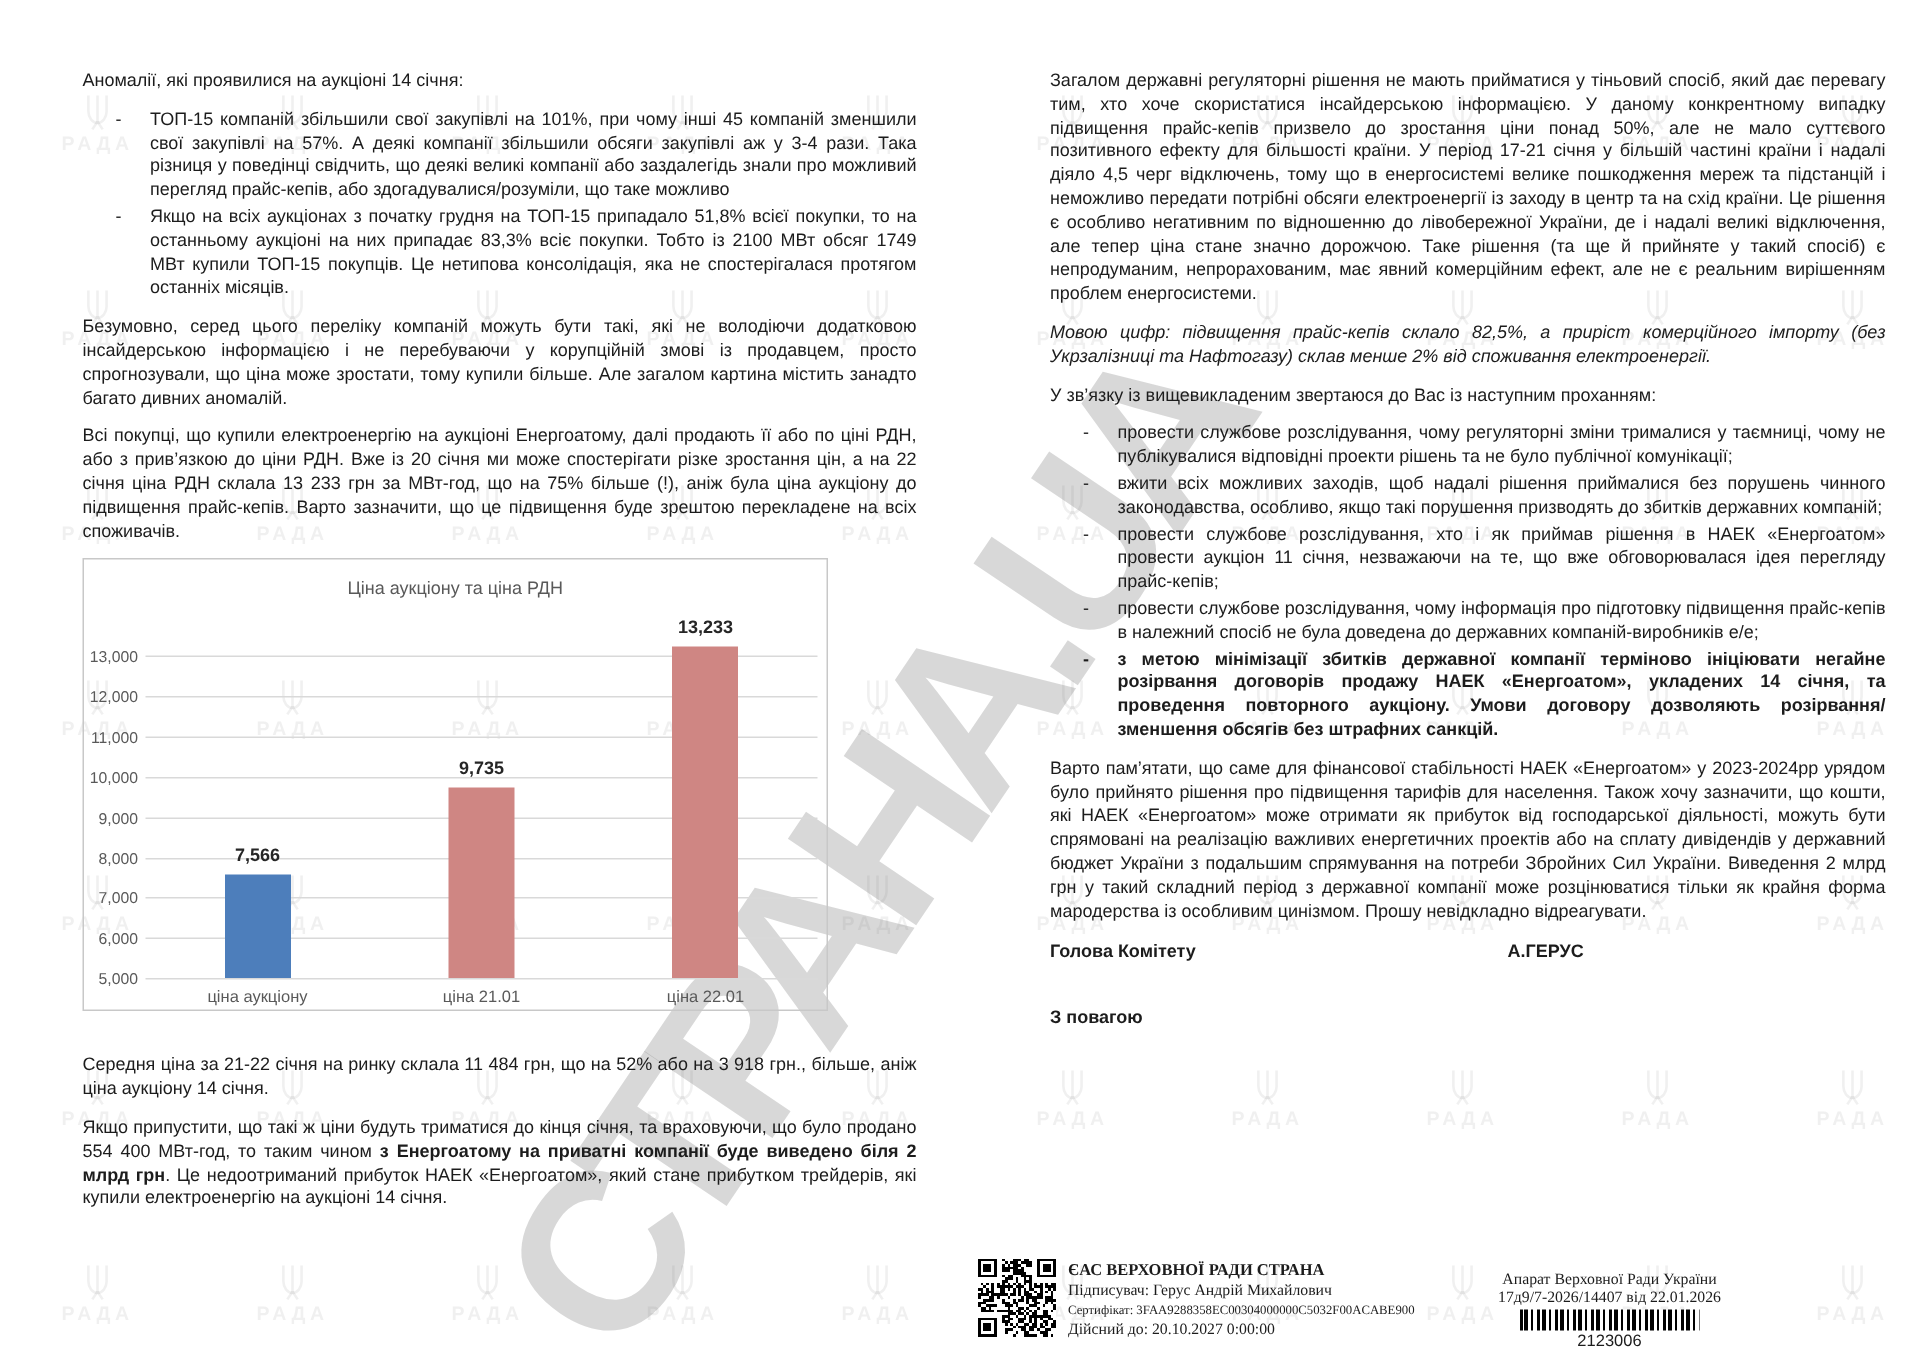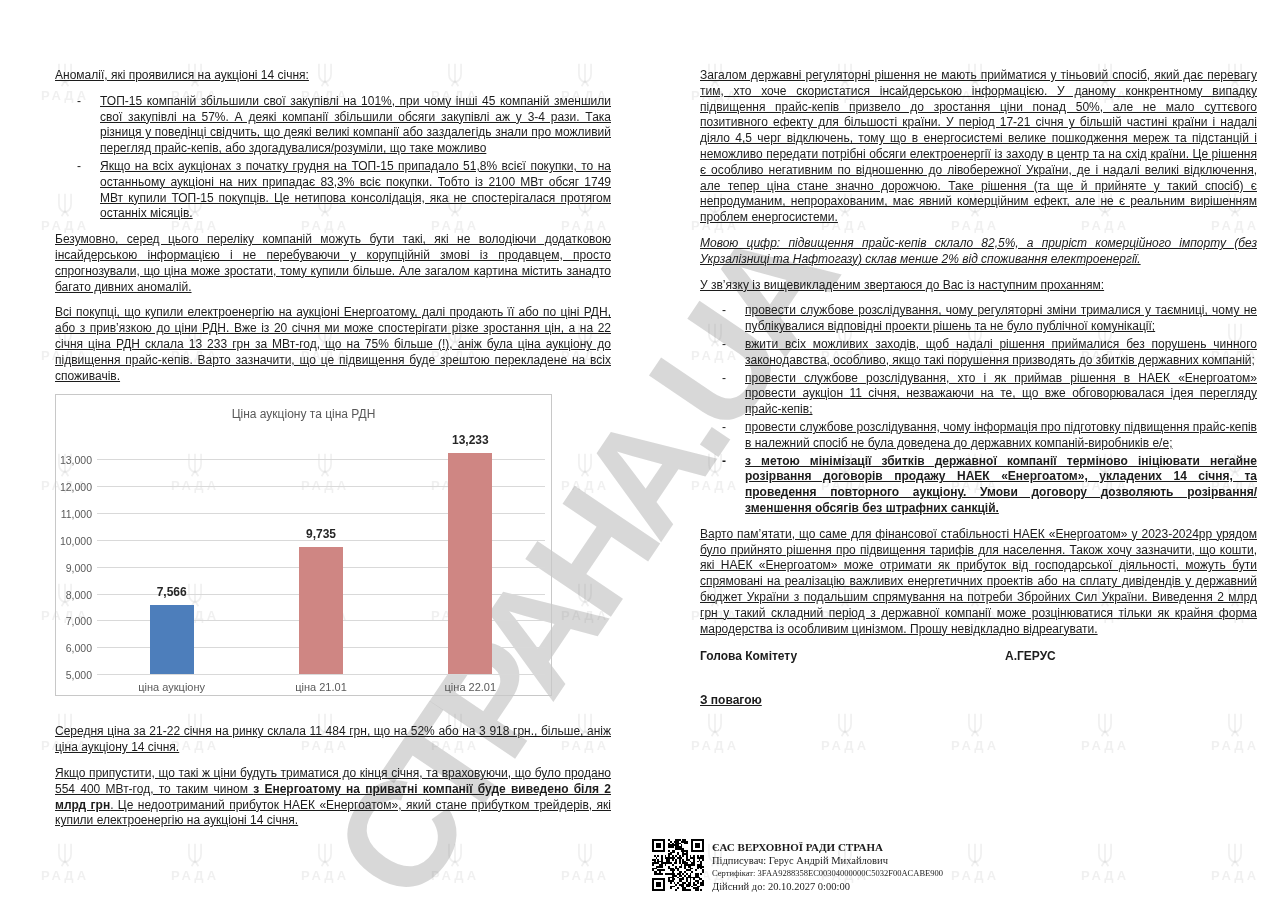--- a/index.html
+++ b/index.html
@@ -10,22 +10,22 @@
   
   #rada-layer { position:absolute; inset:0; z-index:1; pointer-events:none; }
   .rada-tile { position:absolute; width:90px; text-align:center; color:rgba(60,60,60,0.08); }
   .rada-tile svg { display:block; margin:0 auto; }
   .rada-tile .rada-word { font-size:13px; letter-spacing:3px; font-weight:bold; }
   #strana-watermark { position:absolute; left:150px; top:380px; width:1000px; z-index:2;
     font-size:150px; font-weight:bold; letter-spacing:-0.08em; color:rgba(125,125,125,0.30);
     transform:rotate(-56deg); transform-origin:50% 50%; white-space:nowrap; pointer-events:none; }
 
   
-  .page-col { position:absolute; top:68px; z-index:3; font-size:12px; line-height:15.8px;
-    text-align:justify;text-decoration:underline; }
+  .page-col { position:absolute; top:46px; z-index:3; font-size:12px; line-height:15.8px;
+    text-align:justify; }
   #left-page  { left:55px;  width:556px; }
   #right-page { left:700px; width:557px; }
   .para { margin-bottom:10px; }
   .bold { font-weight:bold; }
   .italic-para { font-style:italic; }
   ul.dash-list { list-style:none; margin:0 0 10px 0; }
   ul.dash-list li { position:relative; padding-left:45px; margin-bottom:2px; }
   ul.dash-list li::before { content:"-"; position:absolute; left:22px; top:0; }
   .heading-bold { font-weight:bold; margin-bottom:10px; }
 
@@ -1175,15 +1175,21 @@
           <rect x="25" y="28" width="1" height="1" fill="#000"></rect>
           <rect x="27" y="28" width="1" height="1" fill="#000"></rect>
         </svg>
     </div>
     <div id="cert-block">
       <div id="cert-org">ЄАС ВЕРХОВНОЇ РАДИ СТРАНА</div>
       <div id="cert-signer">Підписувач: Герус Андрій Михайлович</div>
       <div id="cert-serial">Сертифікат: 3FAA9288358EC00304000000C5032F00ACABE900</div>
       <div id="cert-valid">Дійсний до: 20.10.2027 0:00:00</div>
     </div>
+    <div id="stamp-block">
+      <div id="stamp-org">Апарат Верховної Ради України</div>
+      <div id="stamp-num">17д9/7-2026/14407 від 22.01.2026</div>
+      <div id="barcode"></div>
+      <div id="barcode-num">2123006</div>
+    </div>
   </div>
 
 </div>
 
 </body></html>

